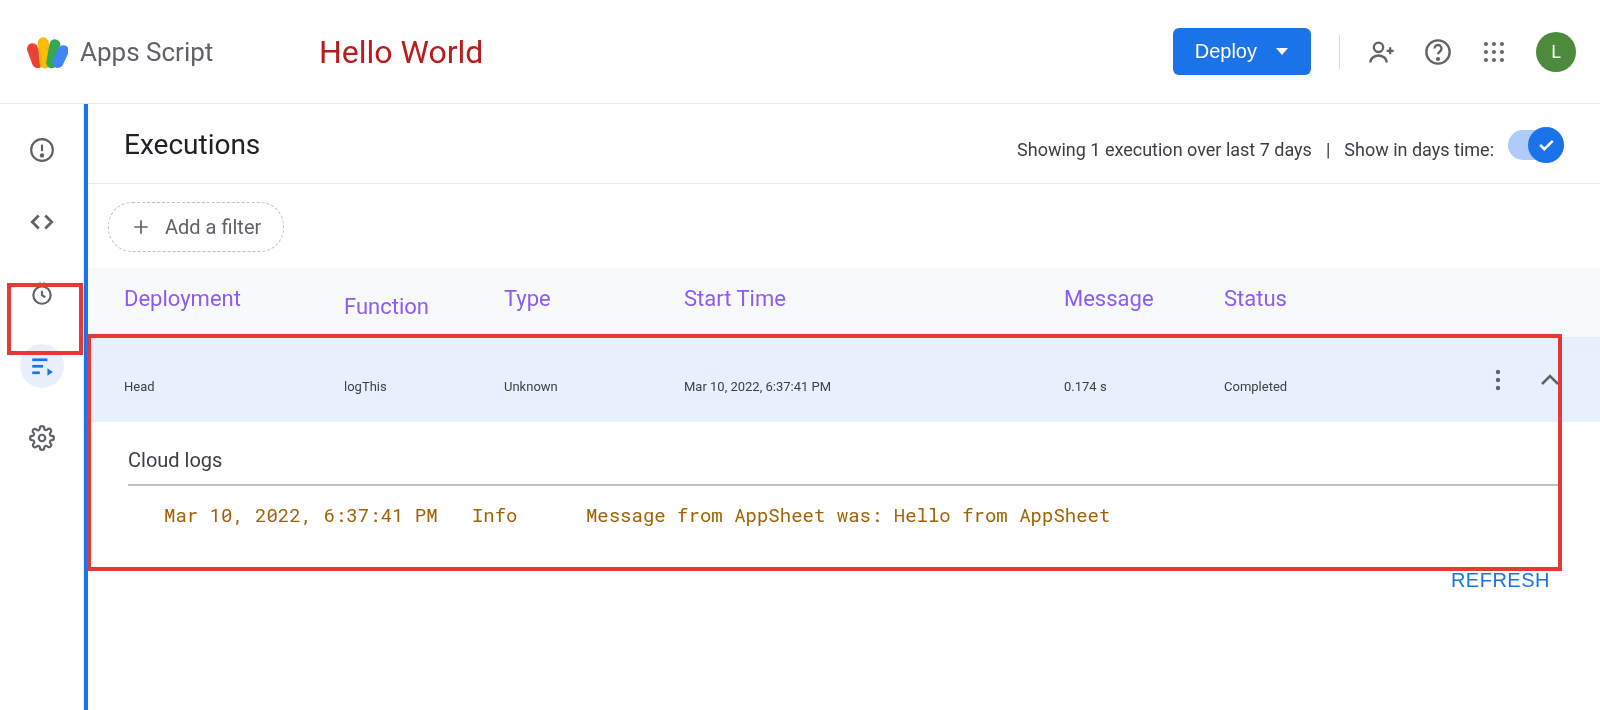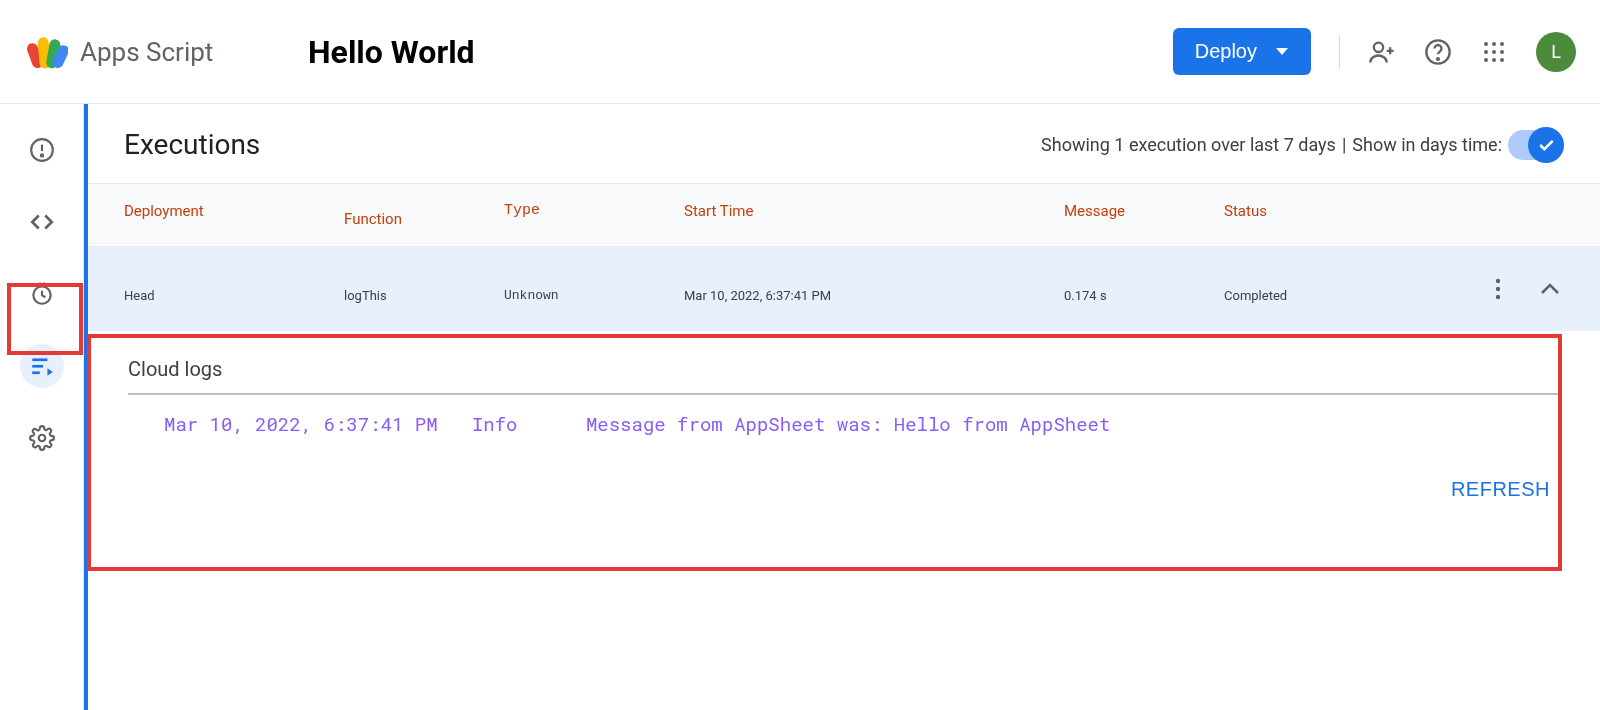--- a/index.html
+++ b/index.html
@@ -2,59 +2,59 @@
 <html><head>
 <meta charset="utf-8">
 <style>
 * { box-sizing: border-box; margin: 0; padding: 0; }
 body { font-family: 'Google Sans', Roboto, Arial, sans-serif; background: #fff; color: #202124; width: 1600px; height: 710px; overflow: hidden; }
 
 .header { display: flex; align-items: center; height: 104px; padding: 0 24px; border-bottom: 1px solid #e8eaed; }
 .logo-area { display: flex; align-items: center; gap: 12px; min-width: 280px; }
 .logo-icon { width: 44px; height: 44px; }
 .logo-text { font-size: 26px; color: #5f6368; font-weight: 400; }
-.project-title { font-size: 32px; color: #000000; font-weight: 700; margin-left: 4px; }
+.project-title { font-size: 32px; color: #b91c1c; font-weight: 400; margin-left: 15px; }
 .header-right { margin-left: auto; display: flex; align-items: center; gap: 28px; }
 .deploy-btn { background: #1a73e8; color: #fff; border: none; padding: 12px 22px; border-radius: 6px; font-size: 20px; font-weight: 500; display: flex; align-items: center; gap: 18px; cursor: pointer; }
 .vsep { width: 1px; height: 34px; background: #dadce0; }
 .header-icon { width: 28px; height: 28px; color: #5f6368; cursor: pointer; display: flex; align-items: center; justify-content: center; }
 .avatar { width: 40px; height: 40px; border-radius: 50%; background: #4b8b3b; color: #fff; display: flex; align-items: center; justify-content: center; font-size: 18px; }
 
 .body { display: flex; height: calc(100% - 88px); }
 .sidebar { width: 84px; display: flex; flex-direction: column; align-items: center; padding-top: 24px; gap: 28px; border-right: 1px solid #e8eaed; }
 .side-icon { width: 44px; height: 44px; border-radius: 50%; display: flex; align-items: center; justify-content: center; cursor: pointer; color: #5f6368; }
 .side-icon.active { background: #e8f0fe; color: #1a73e8; }
 .red-box-1 { position: absolute; border: 4px solid #e53935; pointer-events: none; left: 7px; top: 283px; width: 76px; height: 72px; z-index: 10; }
 
 .main { flex: 1; position: relative; display: flex; flex-direction: column; border-left: 4px solid #1a73e8; }
 .page-hdr { display: flex; align-items: center; padding: 24px 36px 22px; border-bottom: 1px solid #e8eaed; }
 .page-title { font-size: 28px; color: #202124; }
-.page-hdr-right { margin-left: auto; display: flex; align-items: center; gap: 6px; color: #3c4043; font-size: 18px; }
+.page-hdr-right { margin-left: auto; display: flex; align-items: flex-end; gap: 14px; color: #3c4043; font-size: 18px; }
 .toggle { width: 56px; height: 30px; background: #aecbfa; border-radius: 15px; position: relative; cursor: pointer; }
 .toggle-knob { position: absolute; right: 0; top: -3px; width: 36px; height: 36px; background: #1a73e8; border-radius: 50%; display: flex; align-items: center; justify-content: center; color: #fff; }
 
 .filter-bar { padding: 18px 20px 16px 20px; }
 .add-filter { display: inline-flex; align-items: center; gap: 14px; border: 1.5px dashed #bdc1c6; border-radius: 24px; padding: 12px 22px; color: #5f6368; font-size: 20px; cursor: pointer; }
 
-.table-hdr { display: flex; padding: 18px 36px; background: #f8f9fa; color: #c2410c; font-size: 15px; border-bottom: 1px solid #e8eaed; }
+.table-hdr { display: flex; padding: 18px 36px; background: #f8f9fa; color: #8b5cf6; font-size: 22px; border-bottom: 1px solid #e8eaed; }
 .col-dep { width: 220px; }
 .col-fn { width: 160px; margin-top: 8px; }
-.col-type { width: 180px; font-family: Liberation Mono, monospace; }
+.col-type { width: 180px; }
 .col-start { width: 380px; }
 .col-dur { width: 160px; }
 .col-status { width: 200px; }
 .col-act { flex: 1; display: flex; justify-content: flex-end; gap: 24px; align-items: center; }
 
 .row { display: flex; padding: 28px 36px; background: #e8f0fe; color: #3c4043; font-size: 13px; align-items: flex-end; }
 .row-icon { color: #5f6368; cursor: pointer; display:flex; align-items:center; justify-content:center; width:28px; height:28px; }
 
 .logs { padding: 26px 40px 12px; }
 .logs-title { font-size: 20px; color: #3c4043; margin-bottom: 12px; }
 .logs-sep { height: 2px; background: #bdc1c6; margin-bottom: 16px; }
-.log-line { font-family: 'Roboto Mono', monospace; font-size: 19px; color: #8b5cf6; white-space: pre; padding-left: 36px; }
+.log-line { font-family: 'Roboto Mono', monospace; font-size: 19px; color: #a16207; white-space: pre; padding-left: 36px; }
 
 .refresh-bar { display: flex; justify-content: flex-end; padding: 30px 50px; }
 .refresh-btn { color: #1a73e8; font-size: 20px; font-weight: 500; letter-spacing: 0.5px; background: none; border: none; cursor: pointer; }
 
 .red-box-2 { position: absolute; border: 4px solid #e53935; pointer-events: none; left: 87px; top: 334px; width: 1475px; height: 237px; z-index: 10; }
 
 svg { display: block; }
 </style>
 </head>
 <body>
@@ -166,20 +166,30 @@
         <div class="toggle">
           <div class="toggle-knob">
             <svg width="20" height="20" viewBox="0 0 24 24" fill="none" stroke="#fff" stroke-width="3">
                 <path d="M5 12l5 5L20 7"></path>
               </svg>
           </div>
         </div>
       </div>
     </div>
 
+    <div class="filter-bar">
+      <div class="add-filter">
+        <span>
+          <svg width="20" height="20" viewBox="0 0 24 24" stroke="#5f6368" stroke-width="2">
+              <path d="M12 4v16M4 12h16"></path>
+            </svg>
+        </span>
+        <span>Add a filter</span>
+      </div>
+    </div>
 
     <div class="table-hdr">
       <div class="col-dep">Deployment</div>
       <div class="col-fn">Function</div>
       <div class="col-type">Type</div>
       <div class="col-start">Start Time</div>
       <div class="col-dur">Message</div>
       <div class="col-status">Status</div>
       <div class="col-act"></div>
     </div>

